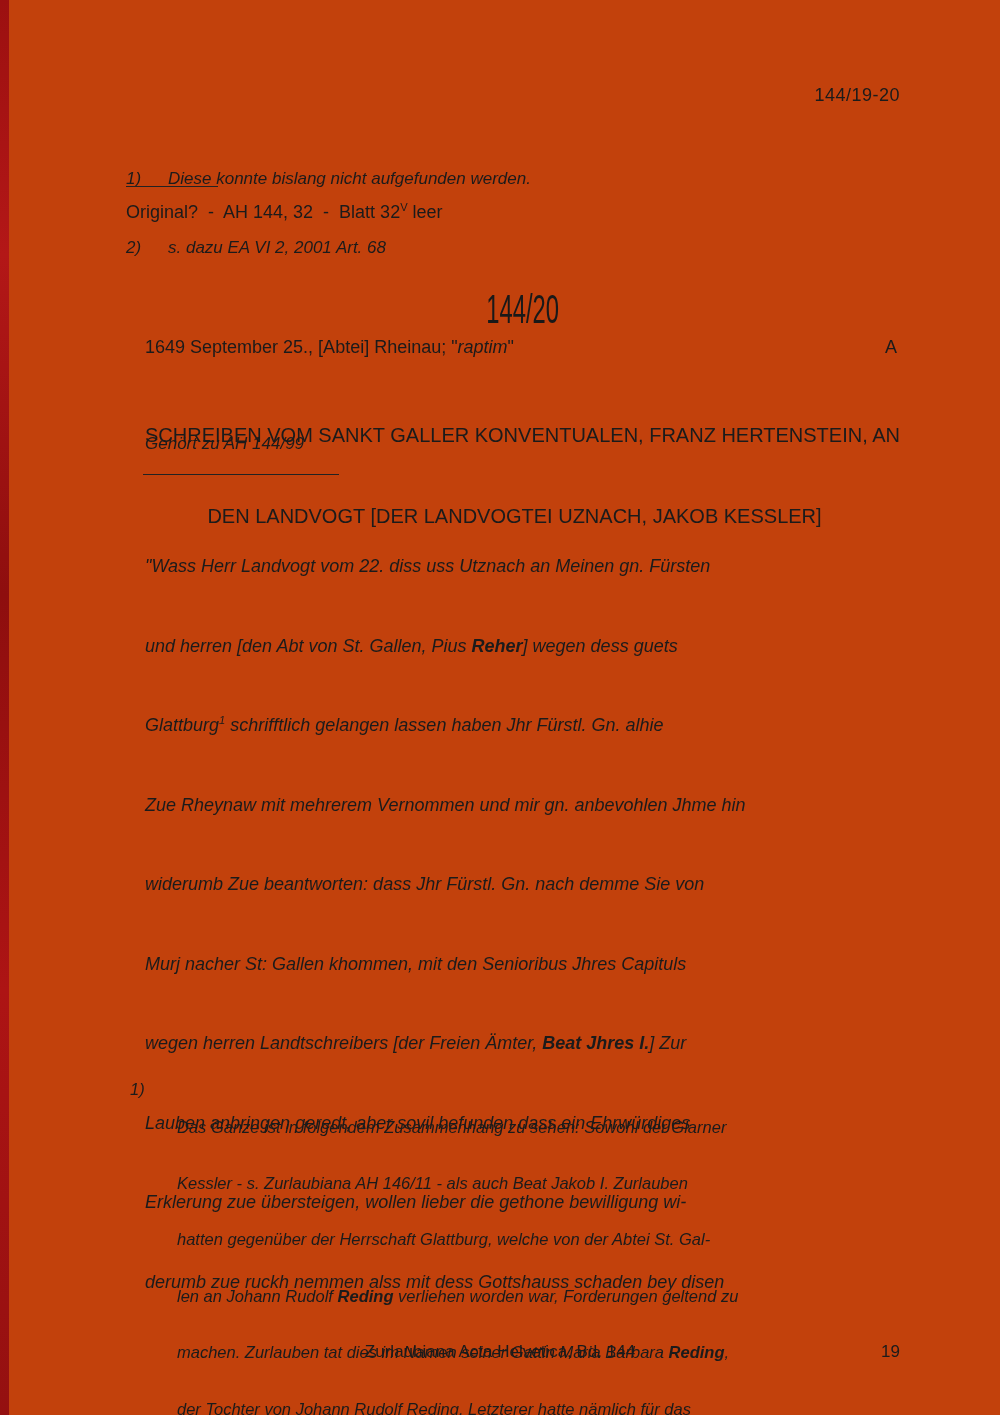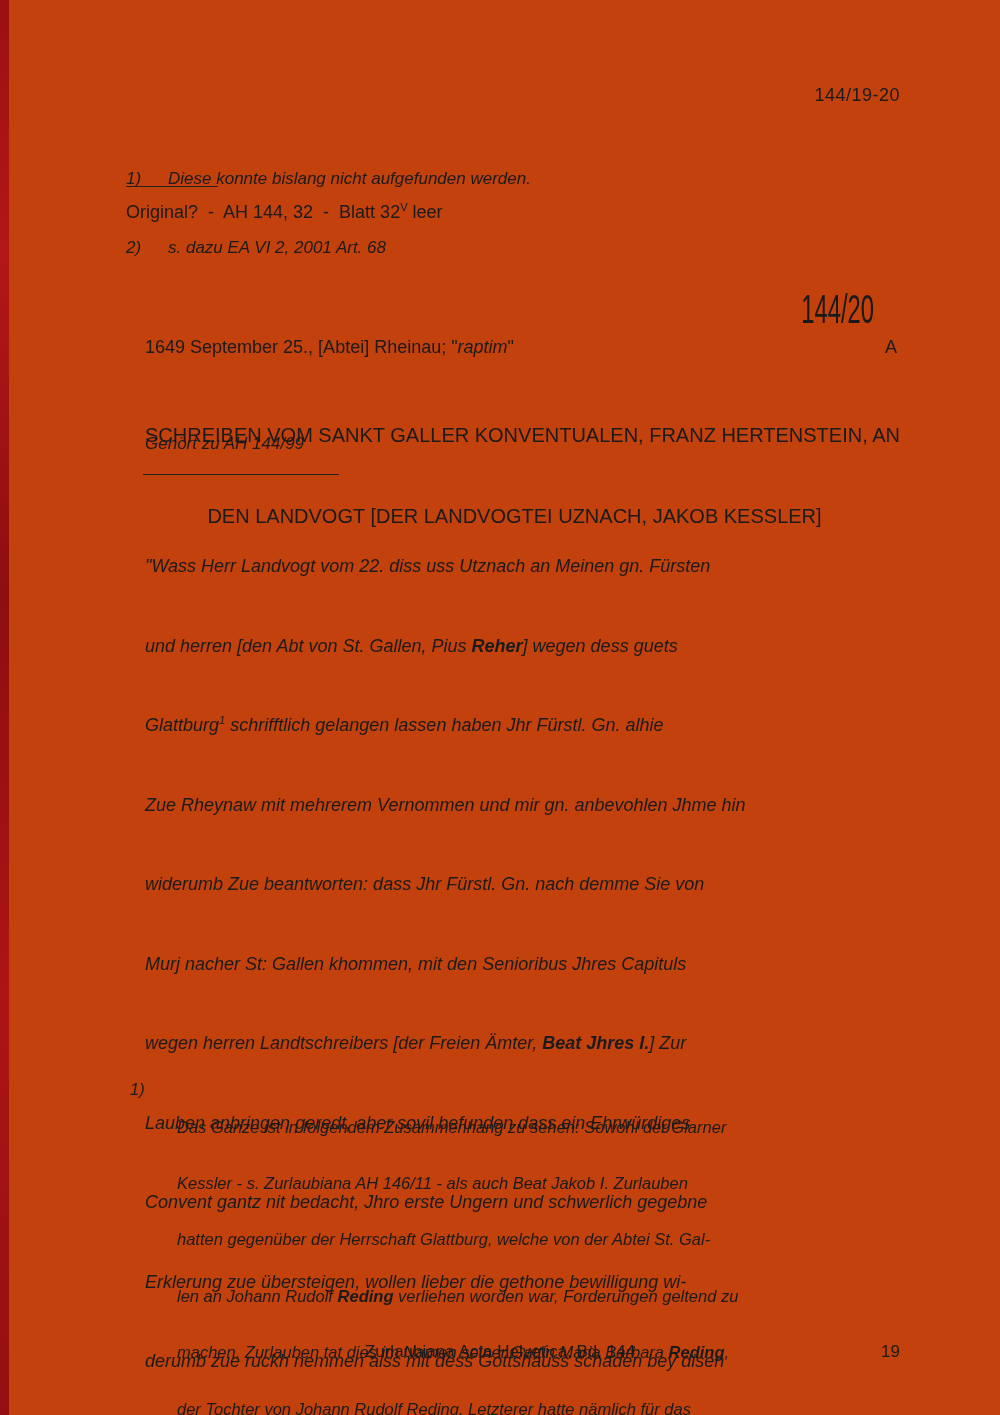--- a/index.html
+++ b/index.html
@@ -18,21 +18,21 @@
   }
   .abs{position:absolute;}
   .mono18{font-size:18px;line-height:24px;white-space:pre;}
   .mono17i{font-size:17px;line-height:23px;font-style:italic;white-space:pre;}
   .rule{border-top:1.6px solid #222;height:0;}
   .header-ref{top:85px;right:100px;font-size:18px;letter-spacing:.5px;}
   .top-fns{left:126px;top:121px;}
   .fn-row{display:flex;}
   .fn-num{width:42px;flex:0 0 42px;}
   .orig-line{left:126px;top:200px;}
-  .doc-number{left:145px;right:100px;top:289px;text-align:right;}
+  .doc-number{left:145px;right:100px;top:289px;text-align:center;}
   .doc-number span{
     display:inline-block;font-size:41px;line-height:41px;
     transform:scaleX(.58);transform-origin:50% 50%;
     font-weight:400;letter-spacing:0px;color:#191919;
   }
   .date-row{left:145px;right:103px;top:335px;display:flex;justify-content:space-between;font-size:18px;line-height:24px;white-space:pre;}
   .heading{left:145px;right:116px;top:368px;text-align:center;font-size:20px;line-height:27px;white-space:pre;letter-spacing:0;}
   .belongs{left:145px;top:432px;}
   .rule-top{left:126px;top:186px;width:92px;}
   .rule-quote{left:143px;top:474px;width:196px;}
@@ -91,21 +91,20 @@
 
   <div class="abs quote">
     <div><span>"Wass Herr Landvogt vom 22. diss uss Utznach an Meinen gn. Fürsten</span></div>
     <div><span>und herren [den Abt von St. Gallen, Pius </span><span class="bold">Reher</span><span>] wegen dess guets</span></div>
     <div><span>Glattburg</span><span class="sup">1</span><span> schrifftlich gelangen lassen haben Jhr Fürstl. Gn. alhie</span></div>
     <div><span>Zue Rheynaw mit mehrerem Vernommen und mir gn. anbevohlen Jhme hin</span></div>
     <div><span>widerumb Zue beantworten: dass Jhr Fürstl. Gn. nach demme Sie von</span></div>
     <div><span>Murj nacher St: Gallen khommen, mit den Senioribus Jhres Capituls</span></div>
     <div><span>wegen herren Landtschreibers [der Freien Ämter, </span><span class="bold">Beat Jhres I.</span><span>] Zur</span></div>
     <div><span>Lauben anbringen geredt, aber sovil befunden dass ein Ehrwürdiges</span></div>
-    <div><span>Convent gantz nit bedacht, Jhro erste Ungern und schwerlich gegebne</span></div>
     <div><span>Erklerung zue übersteigen, wollen lieber die gethone bewilligung wi-</span></div>
     <div><span>derumb zue ruckh nemmen alss mit dess Gottshauss schaden bey disen</span></div>
     
     
     
     
     
     
     
     

